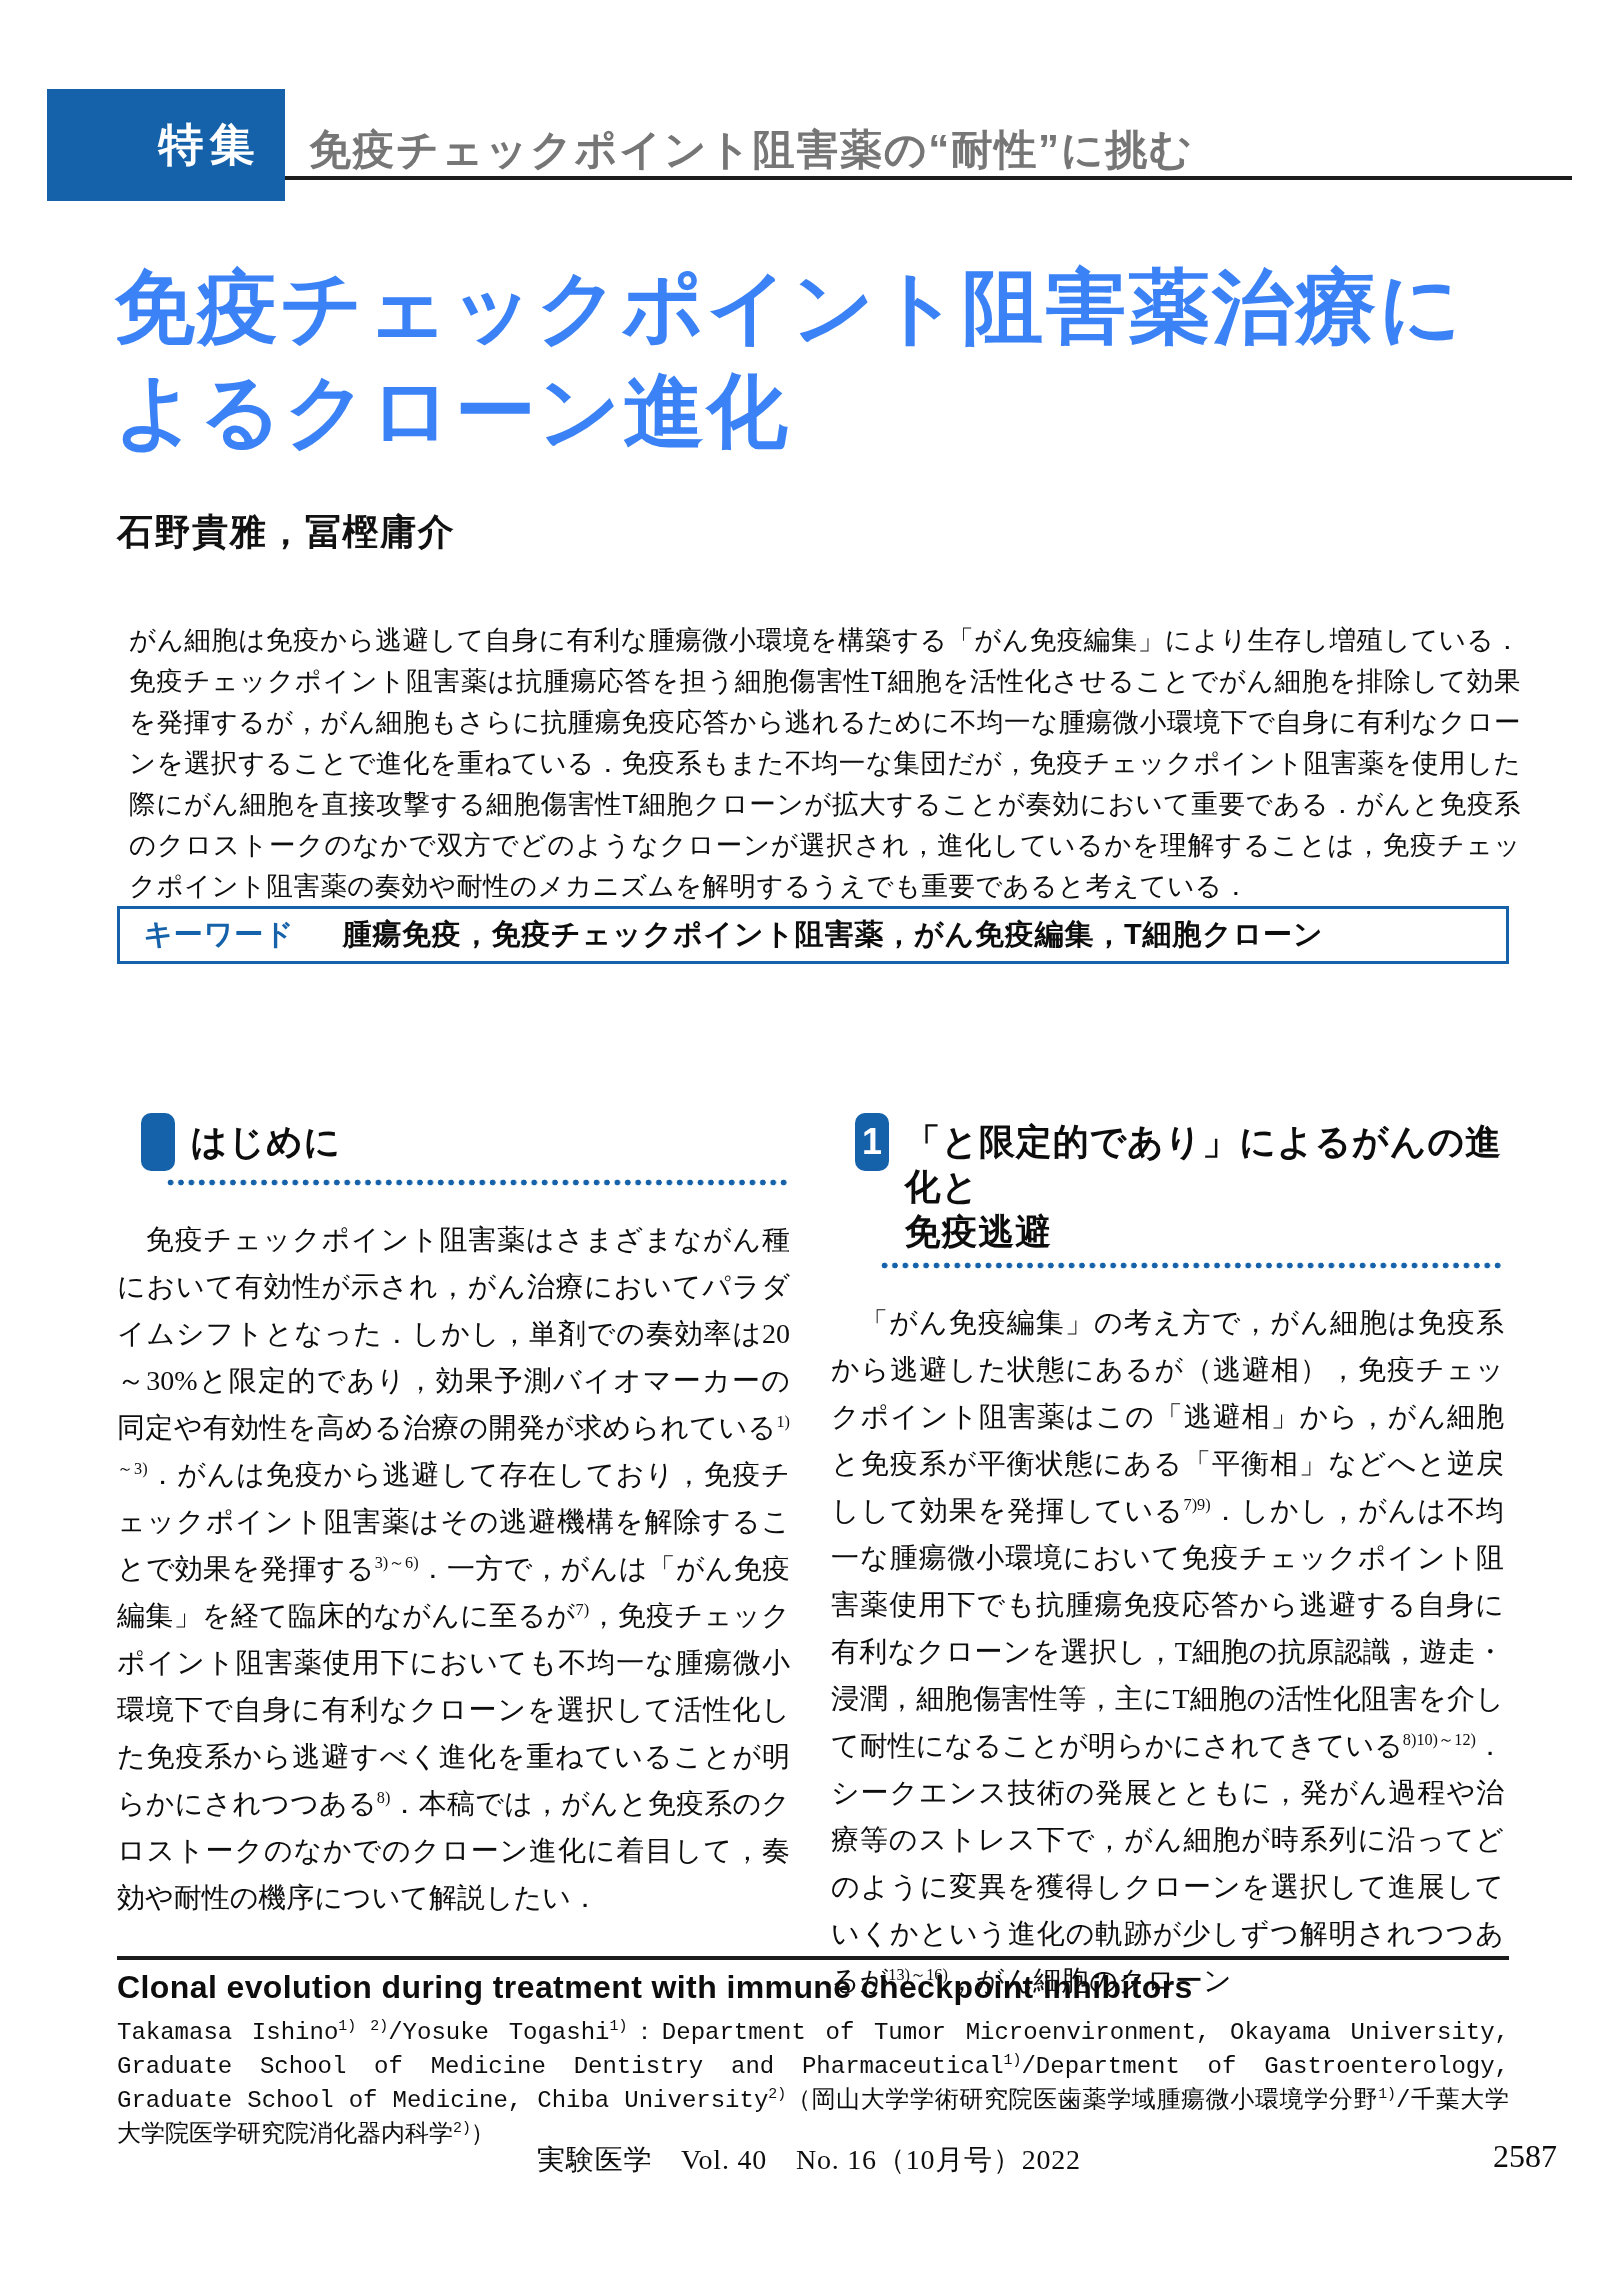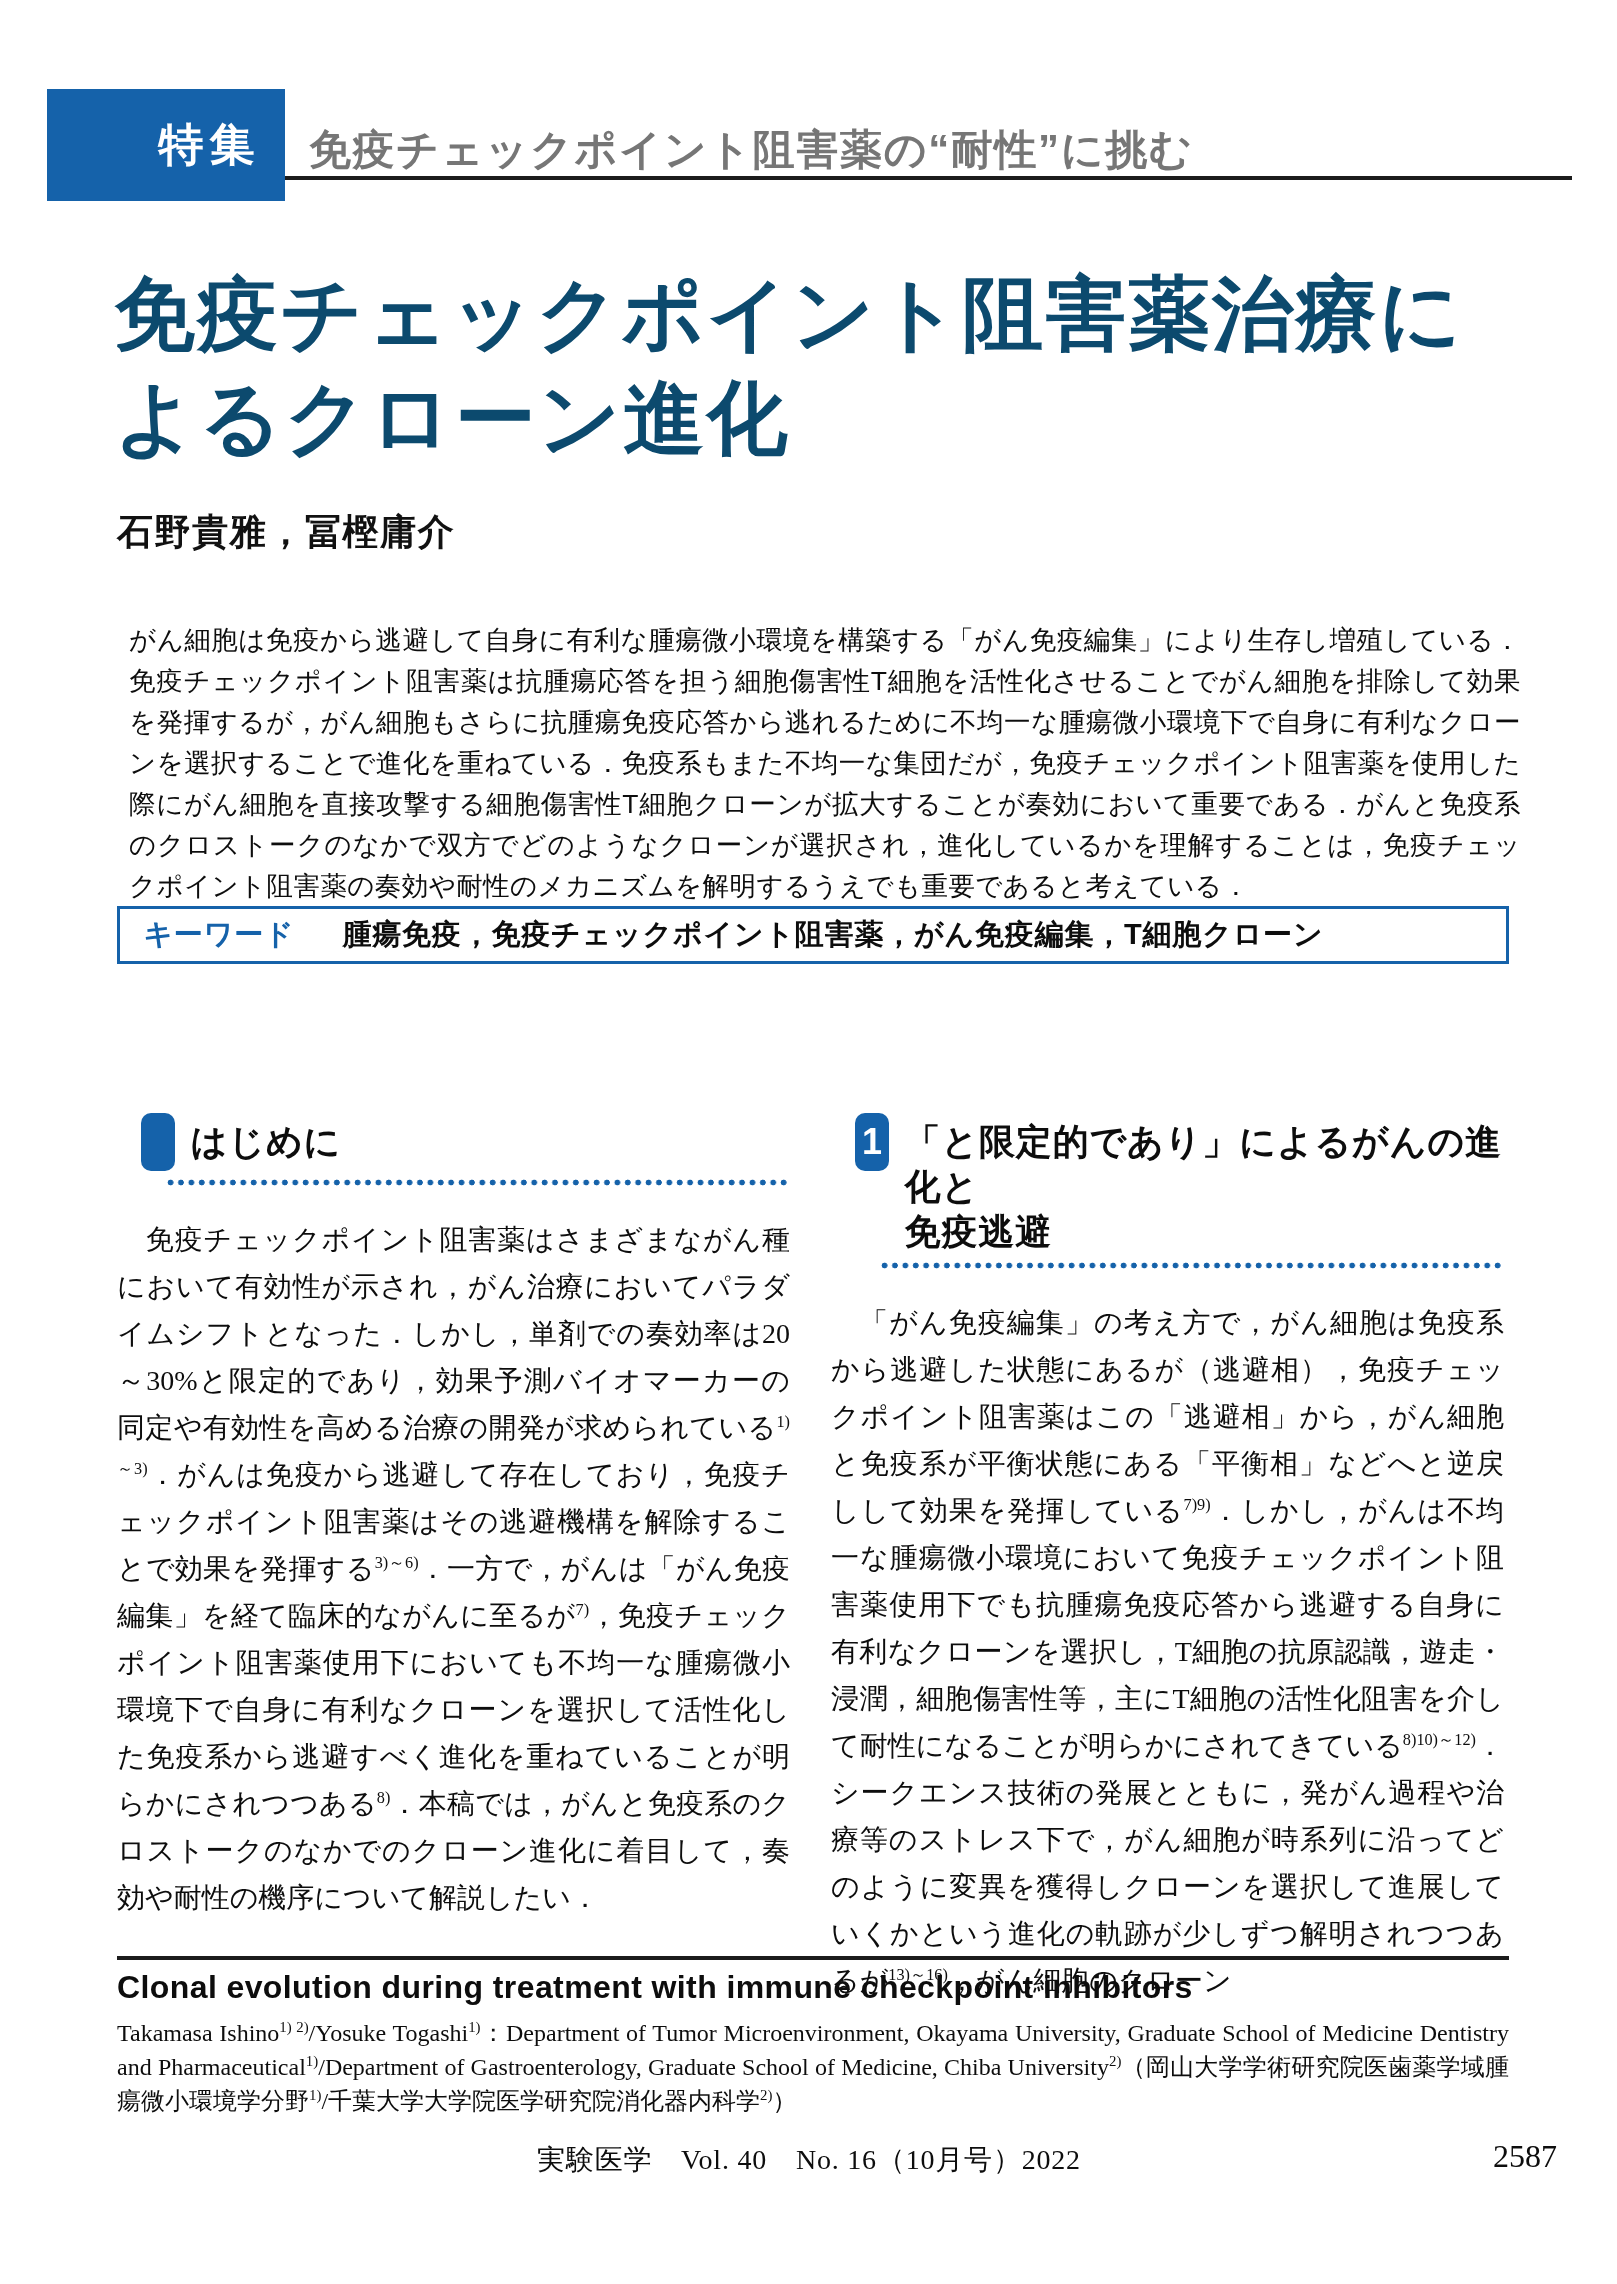--- a/index.html
+++ b/index.html
@@ -21,21 +21,21 @@
     position: absolute; left: 309px; top: 122px;
     font-size: 42px; font-weight: bold; color: var(--gray);
     letter-spacing: 1.6px; white-space: nowrap;
   }
   .header-rule { position: absolute; left: 285px; top: 176px; width: 1287px; height: 3.9px; background: #1c1c1c; }
 
   
   .main-title {
     position: absolute; left: 114px; top: 262px;
     font-size: 81px; line-height: 104px; font-weight: 900;
-    letter-spacing: 2.3px; color: #0c4a6e;
+    letter-spacing: 2.3px; color: #3b82f6; font-family: Liberation Mono, monospace;
   }
   .authors { position: absolute; left: 117px; top: 508px; font-size: 36px; font-weight: bold; letter-spacing: 1.6px; }
 
   
   .abstract {
     position: absolute; left: 129px; top: 620px; width: 1392px;
     font-size: 26.5px; line-height: 41px; text-align: justify;
     font-weight: 500; letter-spacing: 0.4px; color: #0d0d0d;
   }
 
@@ -68,21 +68,21 @@
     margin-top: 30px; font-family: "Liberation Serif", serif;
     font-size: 28px; line-height: 47px; text-align: justify; color: #0d0d0d;
   }
   .body-para sup { font-size: 0.58em; line-height: 0; vertical-align: super; }
 
   
   .footnote { position: absolute; left: 117px; top: 1956px; width: 1392px; }
   .footnote-rule { height: 3.9px; background: #1c1c1c; }
   .fn-title { margin-top: 9.4px; font-size: 32px; font-weight: bold; letter-spacing: 0.4px; color: #0d0d0d; }
   .fn-affil {
-    margin-top: 9.4px; font-family: Liberation Serif, serif;
+    margin-top: 9.4px; font-family: Liberation Mono, monospace;
     font-size: 24px; line-height: 34px; text-align: justify; color: #0d0d0d;
   }
   .fn-affil sup { font-size: 0.62em; line-height: 0; vertical-align: super; }
 
   
   .journal-line {
     position: absolute; left: 0; width: 100%; top: 2141px; text-align: center;
     font-family: "Liberation Serif", serif; font-size: 28px; letter-spacing: 0.8px; color: #0d0d0d;
   }
   .page-num {

